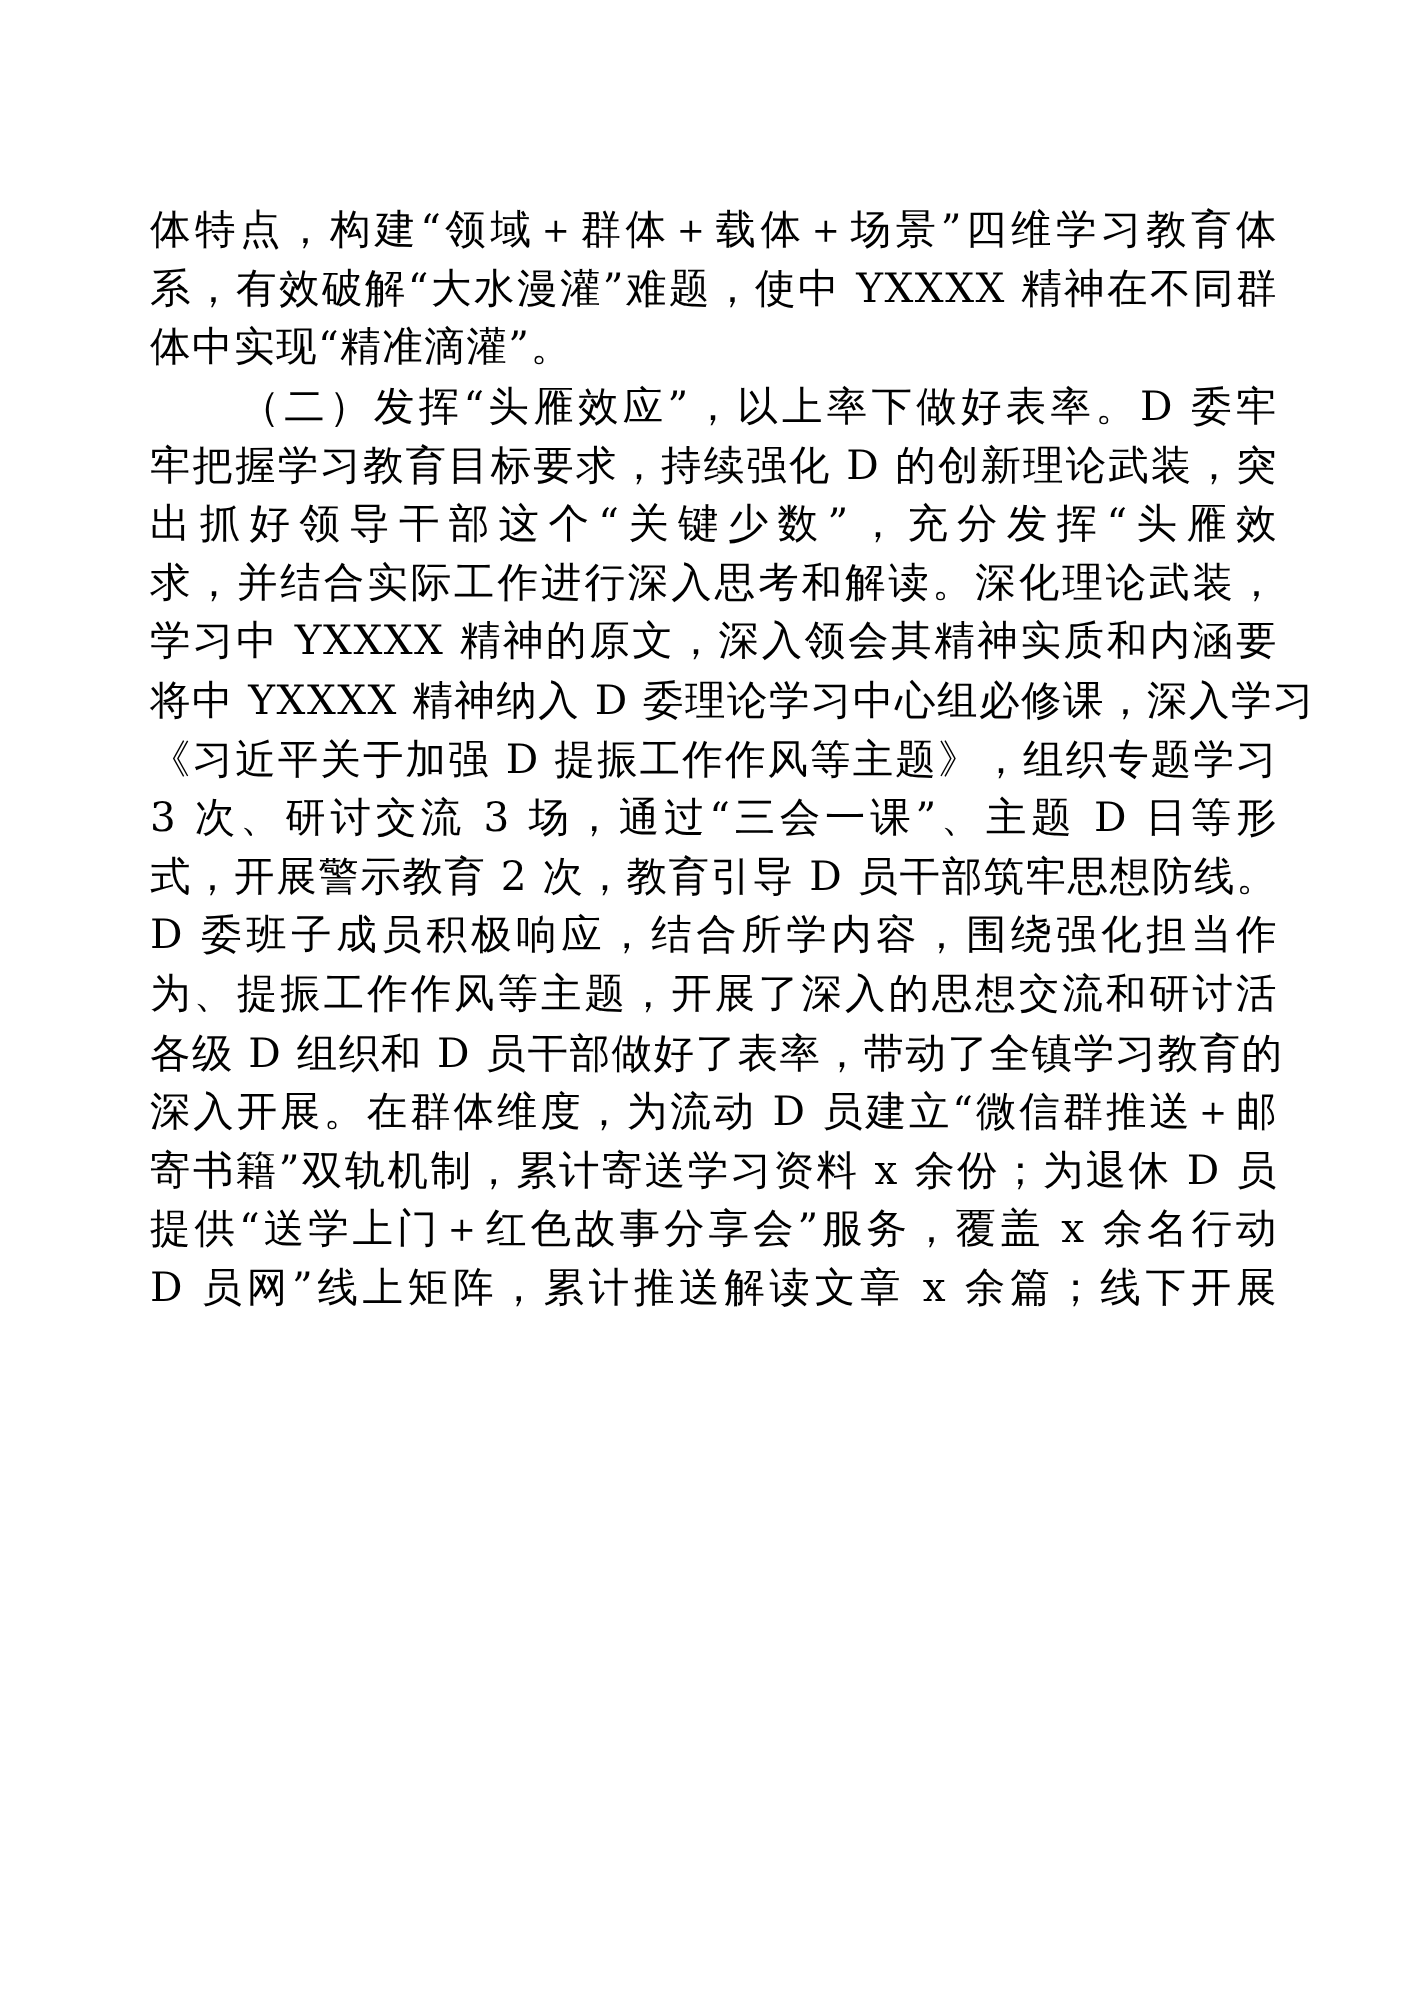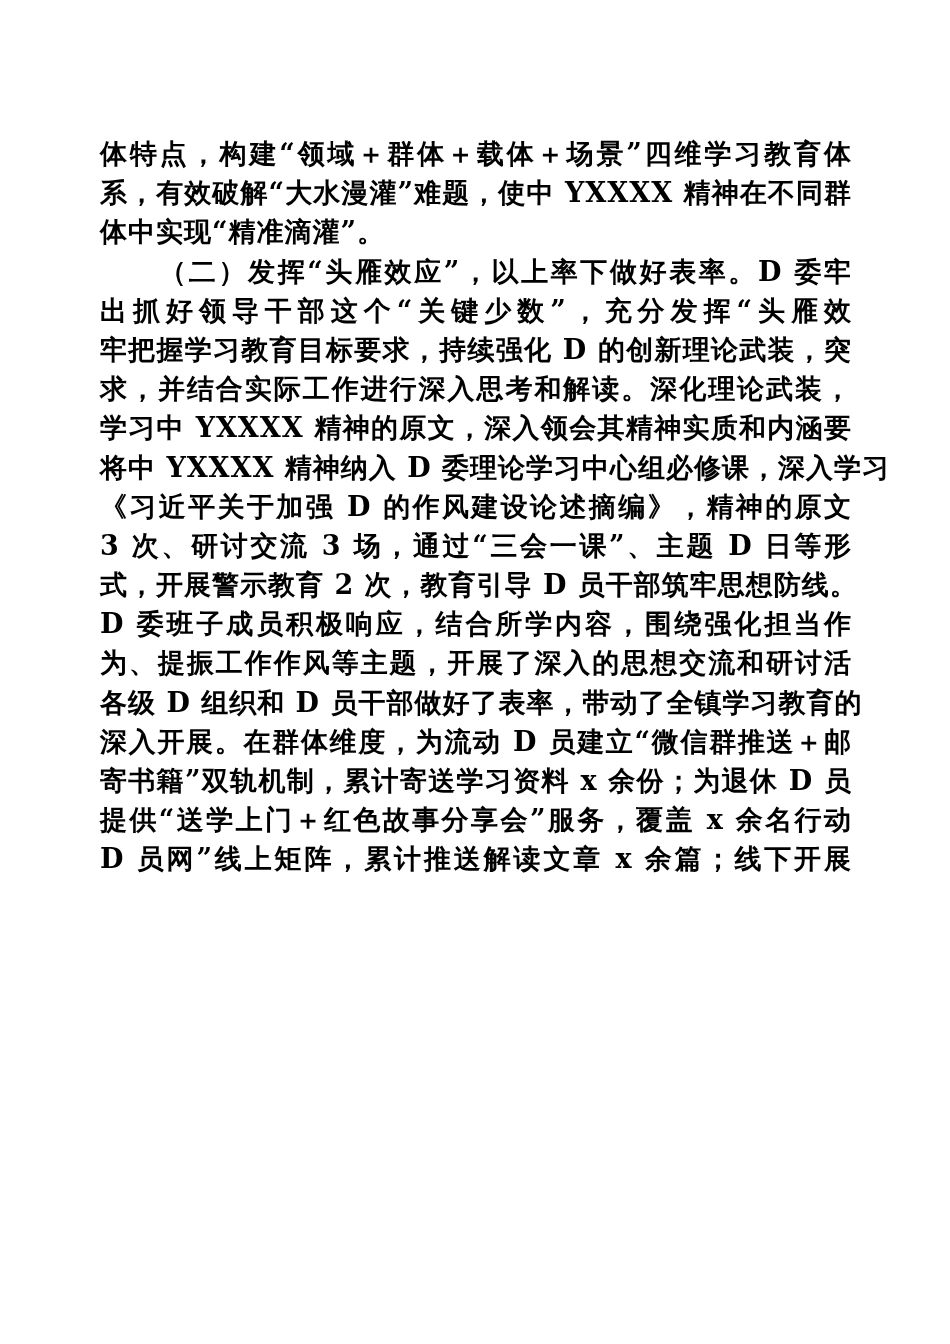--- a/index.html
+++ b/index.html
@@ -22,43 +22,42 @@
     .line {
       height: 39.2px;
       line-height: 39.2px;
       font-family: "DejaVu Serif", "Liberation Serif", serif;
       font-size: 27px;
       color: #000000;
       white-space: nowrap;
       text-align: justify;
       text-align-last: justify;
       letter-spacing: 1px;
-      font-weight: bold;
     }
     .line.last {
       text-align-last: left;
     }
   </style>
 </head>
 <body>
 
 <div class="page">
   <div>
     <div class="line">体特点，构建“领域＋群体＋载体＋场景”四维学习教育体</div>
     <div class="line">系，有效破解“大水漫灌”难题，使中 YXXXX 精神在不同群</div>
     <div class="line last">体中实现“精准滴灌”。</div>
   </div>
   <div>
     <div class="line" style="white-space: pre;">　　（二）发挥“头雁效应”，以上率下做好表率。D 委牢</div>
+    <div class="line">牢把握学习教育目标要求，持续强化 D 的创新理论武装，突</div>
     <div class="line">出抓好领导干部这个“关键少数”，充分发挥“头雁效</div>
-    <div class="line">牢把握学习教育目标要求，持续强化 D 的创新理论武装，突</div>
     <div class="line">求，并结合实际工作进行深入思考和解读。深化理论武装，</div>
     <div class="line">学习中 YXXXX 精神的原文，深入领会其精神实质和内涵要</div>
     <div class="line">将中 YXXXX 精神纳入 D 委理论学习中心组必修课，深入学习</div>
-    <div class="line">《习近平关于加强 D 的作风建设论述摘编》，精神的原文</div>
+    <div class="line">《习近平关于加强 D 提振工作作风等主题》，组织专题学习</div>
     <div class="line">3 次、研讨交流 3 场，通过“三会一课”、主题 D 日等形</div>
     <div class="line">式，开展警示教育 2 次，教育引导 D 员干部筑牢思想防线。</div>
     <div class="line">D 委班子成员积极响应，结合所学内容，围绕强化担当作</div>
     <div class="line">为、提振工作作风等主题，开展了深入的思想交流和研讨活</div>
     <div class="line">各级 D 组织和 D 员干部做好了表率，带动了全镇学习教育的</div>
     <div class="line">深入开展。在群体维度，为流动 D 员建立“微信群推送＋邮</div>
     <div class="line">寄书籍”双轨机制，累计寄送学习资料 x 余份；为退休 D 员</div>
     <div class="line">提供“送学上门＋红色故事分享会”服务，覆盖 x 余名行动</div>
     <div class="line">D 员网”线上矩阵，累计推送解读文章 x 余篇；线下开展</div>
   </div>

